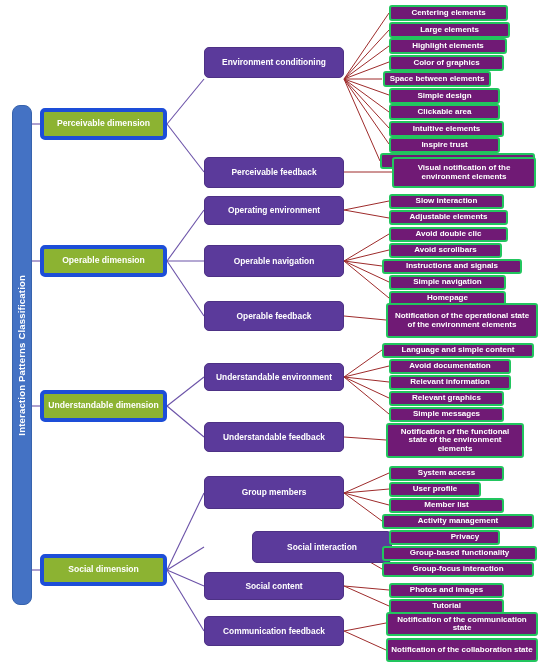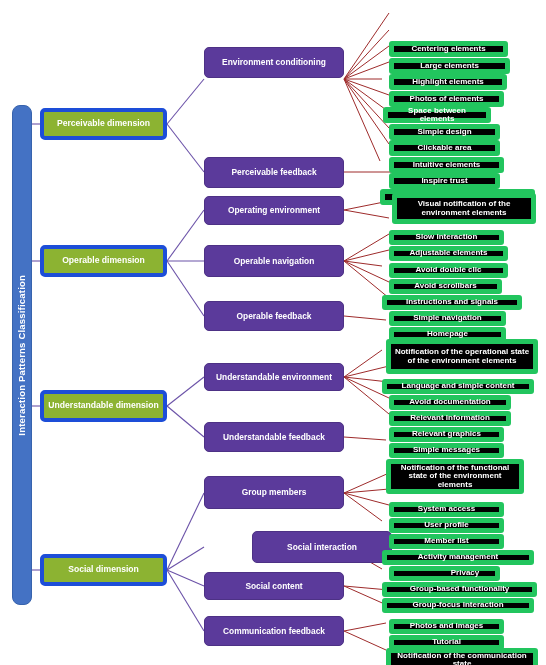--- a/index.html
+++ b/index.html
@@ -20,22 +20,22 @@
 
   
   .dim{left:40px;width:127px;height:32px;background:#8CB332;
        border:4px solid #1d4ed8;border-radius:5px;font-size:8.6px;font-weight:bold;}
 
   
   .cat{left:204px;width:140px;background:#5B3A9B;border:1px solid #4d3185;
        border-radius:5px;font-size:8.4px;font-weight:bold;}
 
   
-  .leaf{background:#000000;border:5px solid #22c55e;border-radius:3px;
-        font-size:8px;font-weight:bold;padding:0 3px;margin-top:36px;}
+  .leaf{background:#701a75;border:2px solid #22c55e;border-radius:3px;
+        font-size:8px;font-weight:bold;padding:0 3px;}
 </style>
 </head>
 <body>
 
 <div id="stage">
 
   <svg id="links" viewBox="0 0 546 665">
     <g stroke="#6b52a8" stroke-width="1.1" fill="none">
 
       <path d="M32 124 L40 124"></path>
@@ -164,21 +164,21 @@
   <div class="node leaf" style="left:389px;top:5px;width:119px;height:16px;">
       <span>Centering elements</span>
     </div>
   <div class="node leaf" style="left:389px;top:22px;width:121px;height:16px;">
       <span>Large elements</span>
     </div>
   <div class="node leaf" style="left:389px;top:38px;width:118px;height:16px;">
       <span>Highlight elements</span>
     </div>
   <div class="node leaf" style="left:389px;top:55px;width:115px;height:16px;">
-      <span>Photos of elements</span>
+      <span>Color of graphics</span>
     </div>
   <div class="node leaf" style="left:383px;top:71px;width:108px;height:16px;">
       <span>Space between  elements</span>
     </div>
   <div class="node leaf" style="left:389px;top:88px;width:111px;height:16px;">
       <span>Simple design</span>
     </div>
   <div class="node leaf" style="left:389px;top:104px;width:111px;height:16px;">
       <span>Clickable area</span>
     </div>
@@ -239,21 +239,21 @@
       <span>Simple messages</span>
     </div>
 
   <div class="node leaf" style="left:386px;top:423px;width:138px;height:35px;">
       <span>Notification of the functional state of the environment elements</span>
     </div>
 
   <div class="node leaf" style="left:389px;top:466px;width:115px;height:15px;">
       <span>System access</span>
     </div>
-  <div class="node leaf" style="left:389px;top:482px;width:115px;height:15px;justify-content:center;">
+  <div class="node leaf" style="left:389px;top:482px;width:92px;height:15px;justify-content:center;">
       <span>User profile</span>
     </div>
   <div class="node leaf" style="left:389px;top:498px;width:115px;height:15px;">
       <span>Member  list</span>
     </div>
   <div class="node leaf" style="left:382px;top:514px;width:152px;height:15px;">
       <span>Activity management</span>
     </div>
 
   <div class="node leaf" style="left:389px;top:530px;width:111px;height:15px;padding-left:44px;">

